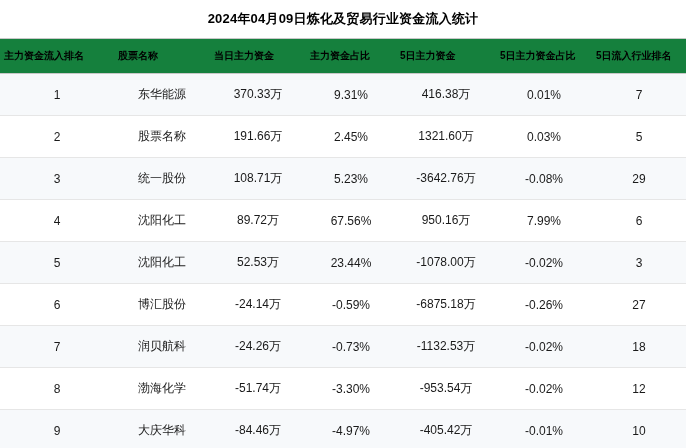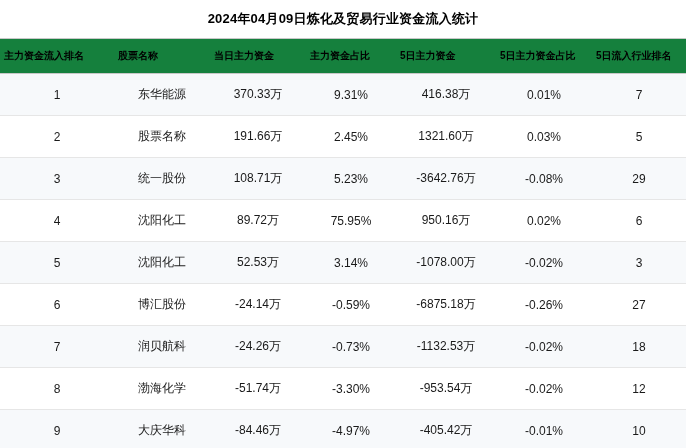--- a/index.html
+++ b/index.html
@@ -121,30 +121,30 @@
         <td>108.71万</td>
         <td>5.23%</td>
         <td>-3642.76万</td>
         <td>-0.08%</td>
         <td>29</td>
       </tr>
       <tr class="even">
         <td>4</td>
         <td>沈阳化工</td>
         <td>89.72万</td>
-        <td>75.95%</td>
+        <td>67.56%</td>
         <td>950.16万</td>
-        <td>0.02%</td>
+        <td>7.99%</td>
         <td>6</td>
       </tr>
       <tr class="odd">
         <td>5</td>
         <td>沈阳化工</td>
         <td>52.53万</td>
-        <td>3.14%</td>
+        <td>23.44%</td>
         <td>-1078.00万</td>
         <td>-0.02%</td>
         <td>3</td>
       </tr>
       <tr class="even">
         <td>6</td>
         <td>博汇股份</td>
         <td>-24.14万</td>
         <td>-0.59%</td>
         <td>-6875.18万</td>

